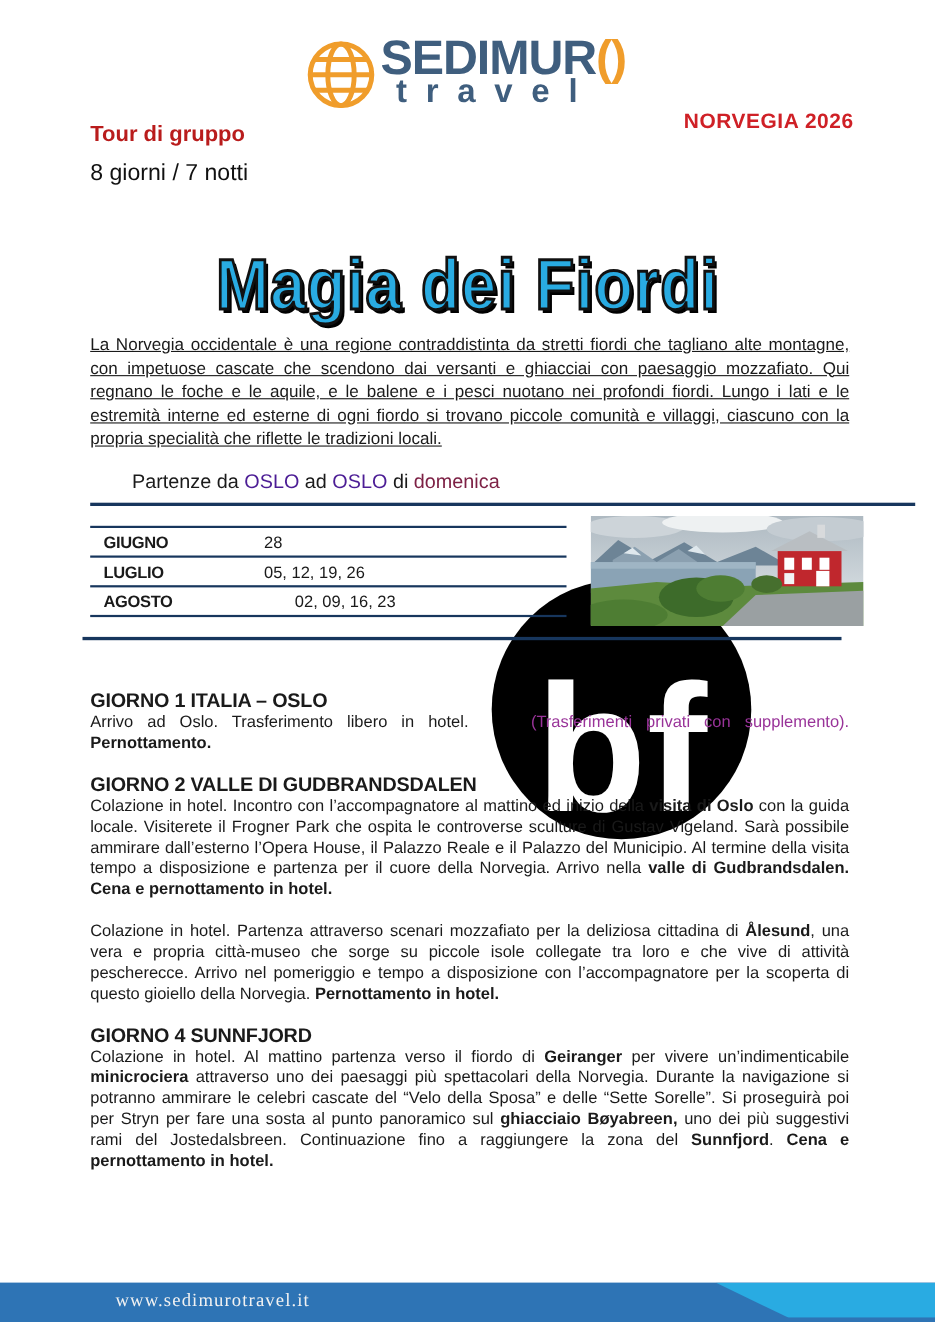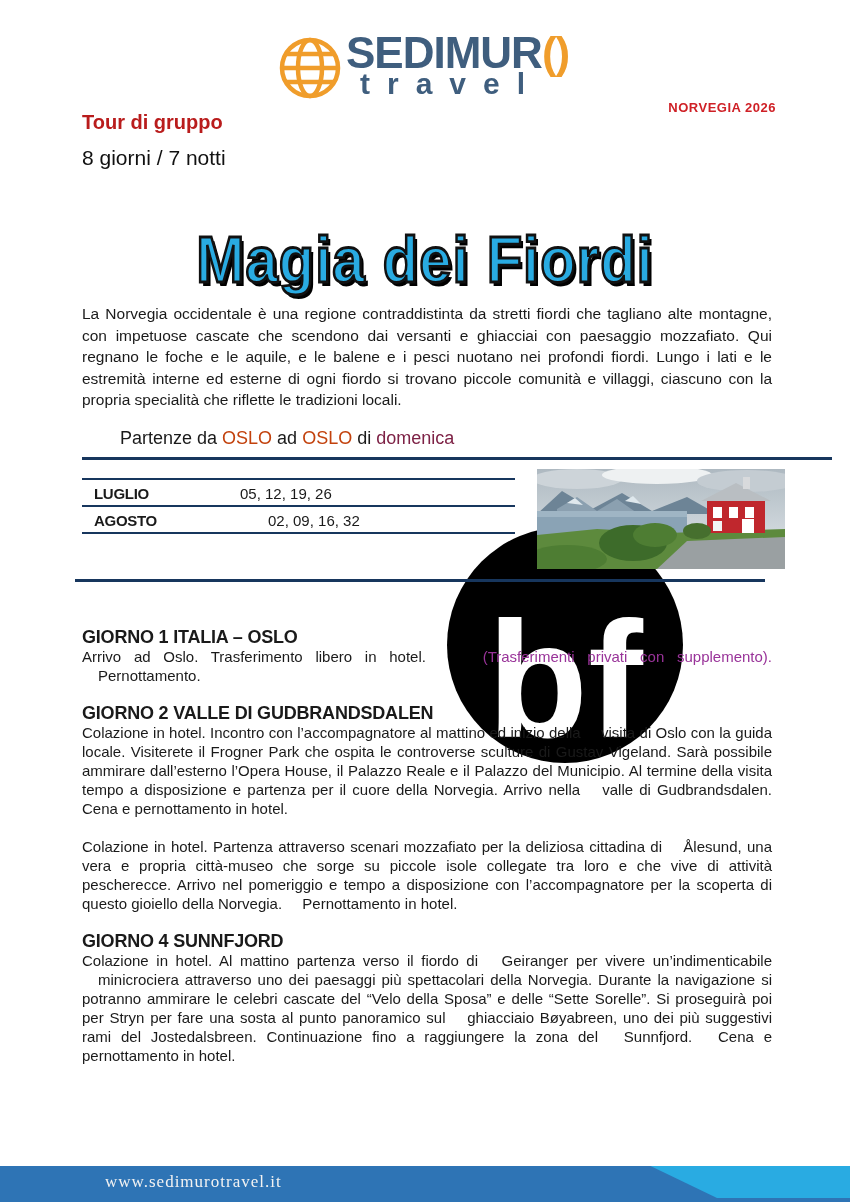--- a/index.html
+++ b/index.html
@@ -6,38 +6,38 @@
   .page{position:relative;width:850px;height:1202px;background:#ffffff;overflow:hidden;
         font-family:"Liberation Sans",sans-serif;color:#1a1a1a;}
 
   
   .logo{position:absolute;left:278px;top:30px;display:flex;align-items:center;z-index:2;}
   .logo-globe{width:64px;height:64px;margin-top:6px;}
   .logo-text{margin-left:4px;line-height:1;}
   .logo-main{font-size:44px;font-weight:bold;letter-spacing:-1px;color:#3f5e7e;}
   .logo-paren{color:#f09d2b;font-weight:bold;}
   .logo-sub{font-size:30px;font-weight:bold;color:#3f5e7e;letter-spacing:17px;margin-top:-6px;padding-left:14px;}
-  .season{position:absolute;right:74px;top:100px;font-size:13px;font-weight:bold;color:#cf2026;letter-spacing:0.5px;z-index:2;}
+  .season{position:absolute;right:74px;top:100px;font-size:19px;font-weight:bold;color:#cf2026;letter-spacing:0.5px;z-index:2;}
   .tour-type{position:absolute;left:82px;top:111px;font-size:20px;font-weight:bold;color:#b91c1c;z-index:2;}
   .duration{position:absolute;left:82px;top:146px;font-size:21px;color:#111;z-index:2;}
 
   
   .main-title{position:absolute;top:222px;left:0;width:100%;text-align:center;z-index:2;
     font-size:58px;font-weight:800;letter-spacing:1px;color:#29abe2;
     -webkit-text-stroke:2.5px #111;text-shadow:3px 3px 0 #000;
     transform:scaleY(1.12);transform-origin:top center;}
 
   
   .intro{position:absolute;top:303px;left:82px;width:690px;font-size:15.5px;line-height:21.5px;
-         text-align:justify;z-index:2;}
+         text-align:justify;z-index:2;text-decoration:underline;}
 
   
   .dep-heading{position:absolute;top:428px;left:82px;width:712px;font-size:18px;
                padding-left:38px;padding-bottom:8px;border-bottom:3px solid #17365d;z-index:2;}
-  .hp-text{color:#1a1a1a;} .hp-link{color:#c2410c;} .hp-maroon{color:#7d2145;text-align:center;}
+  .hp-text{color:#1a1a1a;} .hp-link{color:#4c1d95;} .hp-maroon{color:#7d2145;text-align:center;}
 
   .dep-table{position:absolute;top:478px;left:82px;width:433px;z-index:2;}
   .t-row{display:grid;grid-template-columns:158px 1fr;border-top:2.5px solid #17365d;
          height:23px;align-items:center;padding-top:2px;}
   .t-row:last-child{border-bottom:2.5px solid #17365d;gap:28px;}
   .t-month{padding-left:12px;font-weight:bold;font-size:15px;letter-spacing:-0.3px;}
   .t-dates{font-size:15px;}
 
   .photo{position:absolute;left:537px;top:469px;width:248px;height:100px;z-index:2;}
 
@@ -46,21 +46,21 @@
   
   .watermark{position:absolute;left:447px;top:527px;width:236px;height:236px;border-radius:50%;
              background:#000000;z-index:1;display:flex;align-items:flex-end;justify-content:center;}
   .watermark span{color:#ffffff;font-weight:bold;font-size:165px;line-height:1;margin-top:-12px;}
 
   
   .days{position:absolute;top:628px;left:82px;width:690px;z-index:2;}
   .day{margin-bottom:19px;}
   .day h3{margin:0;font-size:18px;font-weight:bold;letter-spacing:-0.2px;line-height:19px;}
   .day p{margin:0;font-size:15px;line-height:19px;text-align:justify;}
-  .seg-bold{font-weight:normal;margin-left:16px;}
+  .seg-bold{font-weight:bold;}
   .seg-accent{color:#993399;margin-left:44px;}
 
   
   .footer{position:absolute;left:0;bottom:0;width:850px;height:36px;background:#2e74b5;z-index:3;}
   .footer-cyan{position:absolute;right:0;top:0;height:32px;width:350px;background:#29abe2;
                clip-path:polygon(43% 0,100% 0,100% 100%,62% 100%);}
   .footer-url{position:absolute;left:105px;top:6px;font-family:"Liberation Serif",serif;
               font-size:17px;color:#f2f2f2;letter-spacing:1px;}
 </style>
 </head>
@@ -91,26 +91,30 @@
   <div class="duration">8 giorni / 7 notti</div>
 
   <div class="main-title">Magia dei Fiordi</div>
 
   <div class="intro">La Norvegia occidentale è una regione contraddistinta da stretti fiordi che tagliano alte montagne, con impetuose cascate che scendono dai versanti e ghiacciai con paesaggio mozzafiato. Qui regnano le foche e le aquile, e le balene e i pesci nuotano nei profondi fiordi. Lungo i lati e le estremità interne ed esterne di ogni fiordo si trovano piccole comunità e villaggi, ciascuno con la propria specialità che riflette le tradizioni locali.</div>
 
   <div class="dep-heading"><span class="hp-text">Partenze da </span><span class="hp-link">OSLO</span><span class="hp-text"> ad </span><span class="hp-link">OSLO</span><span class="hp-text"> di </span><span class="hp-maroon">domenica</span></div>
 
   <div class="dep-table">
       <div class="t-row">
+        <div class="t-month">GIUGNO</div>
+        <div class="t-dates">28</div>
+      </div>
+      <div class="t-row">
         <div class="t-month">LUGLIO</div>
         <div class="t-dates">05, 12, 19, 26</div>
       </div>
       <div class="t-row">
         <div class="t-month">AGOSTO</div>
-        <div class="t-dates">02, 09, 16, 32</div>
+        <div class="t-dates">02, 09, 16, 23</div>
       </div>
     </div>
 
   <svg class="photo" viewBox="0 0 248 100" preserveAspectRatio="none">
     <defs>
       <linearGradient id="sky" x1="0" y1="0" x2="0" y2="1">
         <stop offset="0" stop-color="#aeb9c1"></stop>
           <stop offset="1" stop-color="#e3e9ec"></stop>
       </linearGradient>
     </defs>

